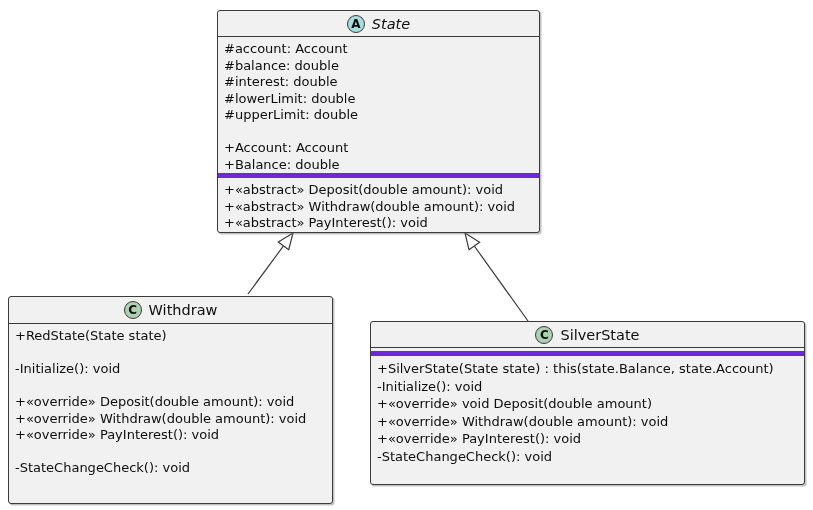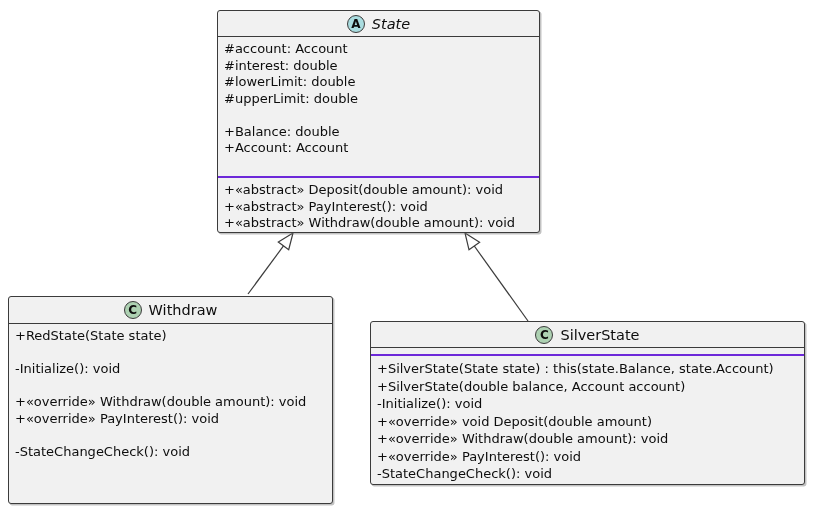--- a/index.html
+++ b/index.html
@@ -60,21 +60,21 @@
     font-size: 14.5px;
   }
   .class-name.italic { font-style: italic; text-align: center; }
   .compartment {
     box-sizing: border-box;
     padding: 4px 6px 2px 6px;
     overflow: hidden;
     flex: 0 0 auto;
   }
   .compartment.attrs {
-    border-bottom: 2px solid #6d28d9;
+    border-bottom: 5px solid #6d28d9;
   }
   .compartment.methods {
     flex: 1 1 auto;
   }
   .member {
     font-size: 13px;
     line-height: 16.5px;
     white-space: nowrap;
   }
   #class-silverstate .member { line-height: 17.5px; }
@@ -95,60 +95,61 @@
     </g>
   </svg>
 
   <div class="uml-class" id="class-state" style="left:217px; top:10px; width:323px; height:223px;">
     <div class="class-title" style="height:26px;">
       <span class="spot spot-abstract">A</span>
       <span class="class-name italic">State</span>
     </div>
     <div class="compartment attrs" style="height:141px;">
         <div class="member">#account: Account</div>
+        <div class="member">#balance: double</div>
         <div class="member">#interest: double</div>
         <div class="member">#lowerLimit: double</div>
         <div class="member">#upperLimit: double</div>
         <div class="member">&nbsp;</div>
+        <div class="member">+Account: Account</div>
         <div class="member">+Balance: double</div>
-        <div class="member">+Account: Account</div>
       </div>
     <div class="compartment methods">
         <div class="member">+«abstract» Deposit(double amount): void</div>
+        <div class="member">+«abstract» Withdraw(double amount): void</div>
         <div class="member">+«abstract» PayInterest(): void</div>
-        <div class="member">+«abstract» Withdraw(double amount): void</div>
       </div>
   </div>
 
   <div class="uml-class" id="class-redstate" style="left:8px; top:296px; width:325px; height:208px;">
     <div class="class-title" style="height:27px;">
       <span class="spot spot-class">C</span>
       <span class="class-name">Withdraw</span>
     </div>
     <div class="compartment methods">
         <div class="member">+RedState(State state)</div>
         <div class="member">&nbsp;</div>
         <div class="member">-Initialize(): void</div>
         <div class="member">&nbsp;</div>
+        <div class="member">+«override» Deposit(double amount): void</div>
         <div class="member">+«override» Withdraw(double amount): void</div>
         <div class="member">+«override» PayInterest(): void</div>
         <div class="member">&nbsp;</div>
         <div class="member">-StateChangeCheck(): void</div>
       </div>
   </div>
 
   <div class="uml-class" id="class-silverstate" style="left:370px; top:321px; width:435px; height:164px;">
     <div class="class-title" style="height:26px;">
       <span class="spot spot-class">C</span>
       <span class="class-name">SilverState</span>
     </div>
     <div class="compartment attrs" style="height:8px; padding:0;"></div>
     <div class="compartment methods">
         <div class="member">+SilverState(State state) : this(state.Balance, state.Account)</div>
-        <div class="member">+SilverState(double balance, Account account)</div>
         <div class="member">-Initialize(): void</div>
         <div class="member">+«override» void Deposit(double amount)</div>
         <div class="member">+«override» Withdraw(double amount): void</div>
         <div class="member">+«override» PayInterest(): void</div>
         <div class="member">-StateChangeCheck(): void</div>
       </div>
   </div>
 
 </div>
 

